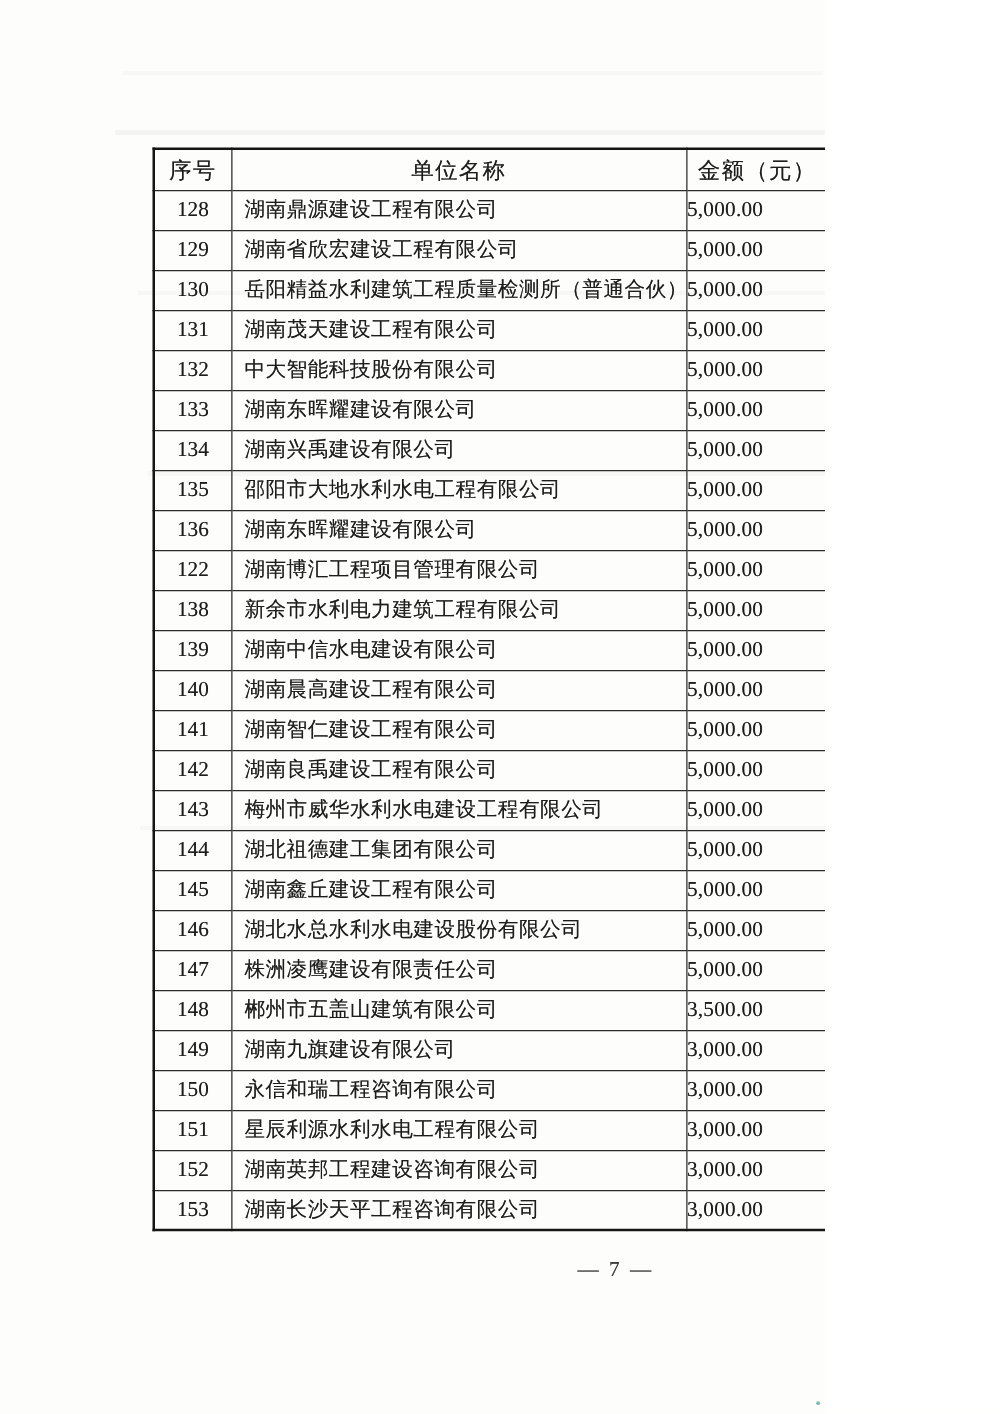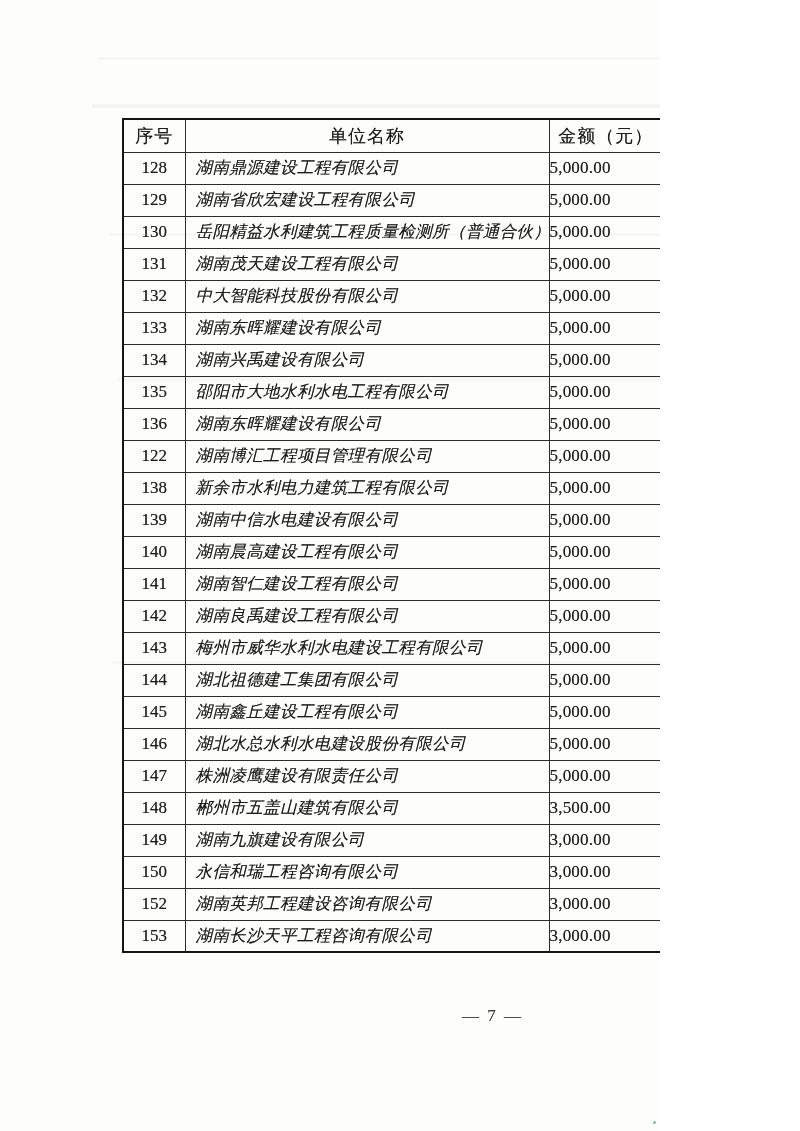--- a/index.html
+++ b/index.html
@@ -64,21 +64,20 @@
   .doc-table tbody td { height: 32px; }
   td.c-no {
     text-align: center;
     font-size: 17px;
   }
   td.c-name {
     text-align: left;
     padding-left: 10px;
     font-size: 16.5px;
     letter-spacing: 0.4px;
-    font-style: italic;
   }
   td.c-amt {
     text-align: left;
     font-size: 17px;
     letter-spacing: 0.2px;
   }
   .pageno {
     position: absolute;
     top: 1006px;
     right: 137px;
@@ -246,20 +245,25 @@
           <td class="c-name">湖南九旗建设有限公司</td>
           <td class="c-amt">3,000.00</td>
         </tr>
 
         <tr>
           <td class="c-no">150</td>
           <td class="c-name">永信和瑞工程咨询有限公司</td>
           <td class="c-amt">3,000.00</td>
         </tr>
 
+        <tr>
+          <td class="c-no">151</td>
+          <td class="c-name">星辰利源水利水电工程有限公司</td>
+          <td class="c-amt">3,000.00</td>
+        </tr>
 
         <tr>
           <td class="c-no">152</td>
           <td class="c-name">湖南英邦工程建设咨询有限公司</td>
           <td class="c-amt">3,000.00</td>
         </tr>
 
         <tr>
           <td class="c-no">153</td>
           <td class="c-name">湖南长沙天平工程咨询有限公司</td>

